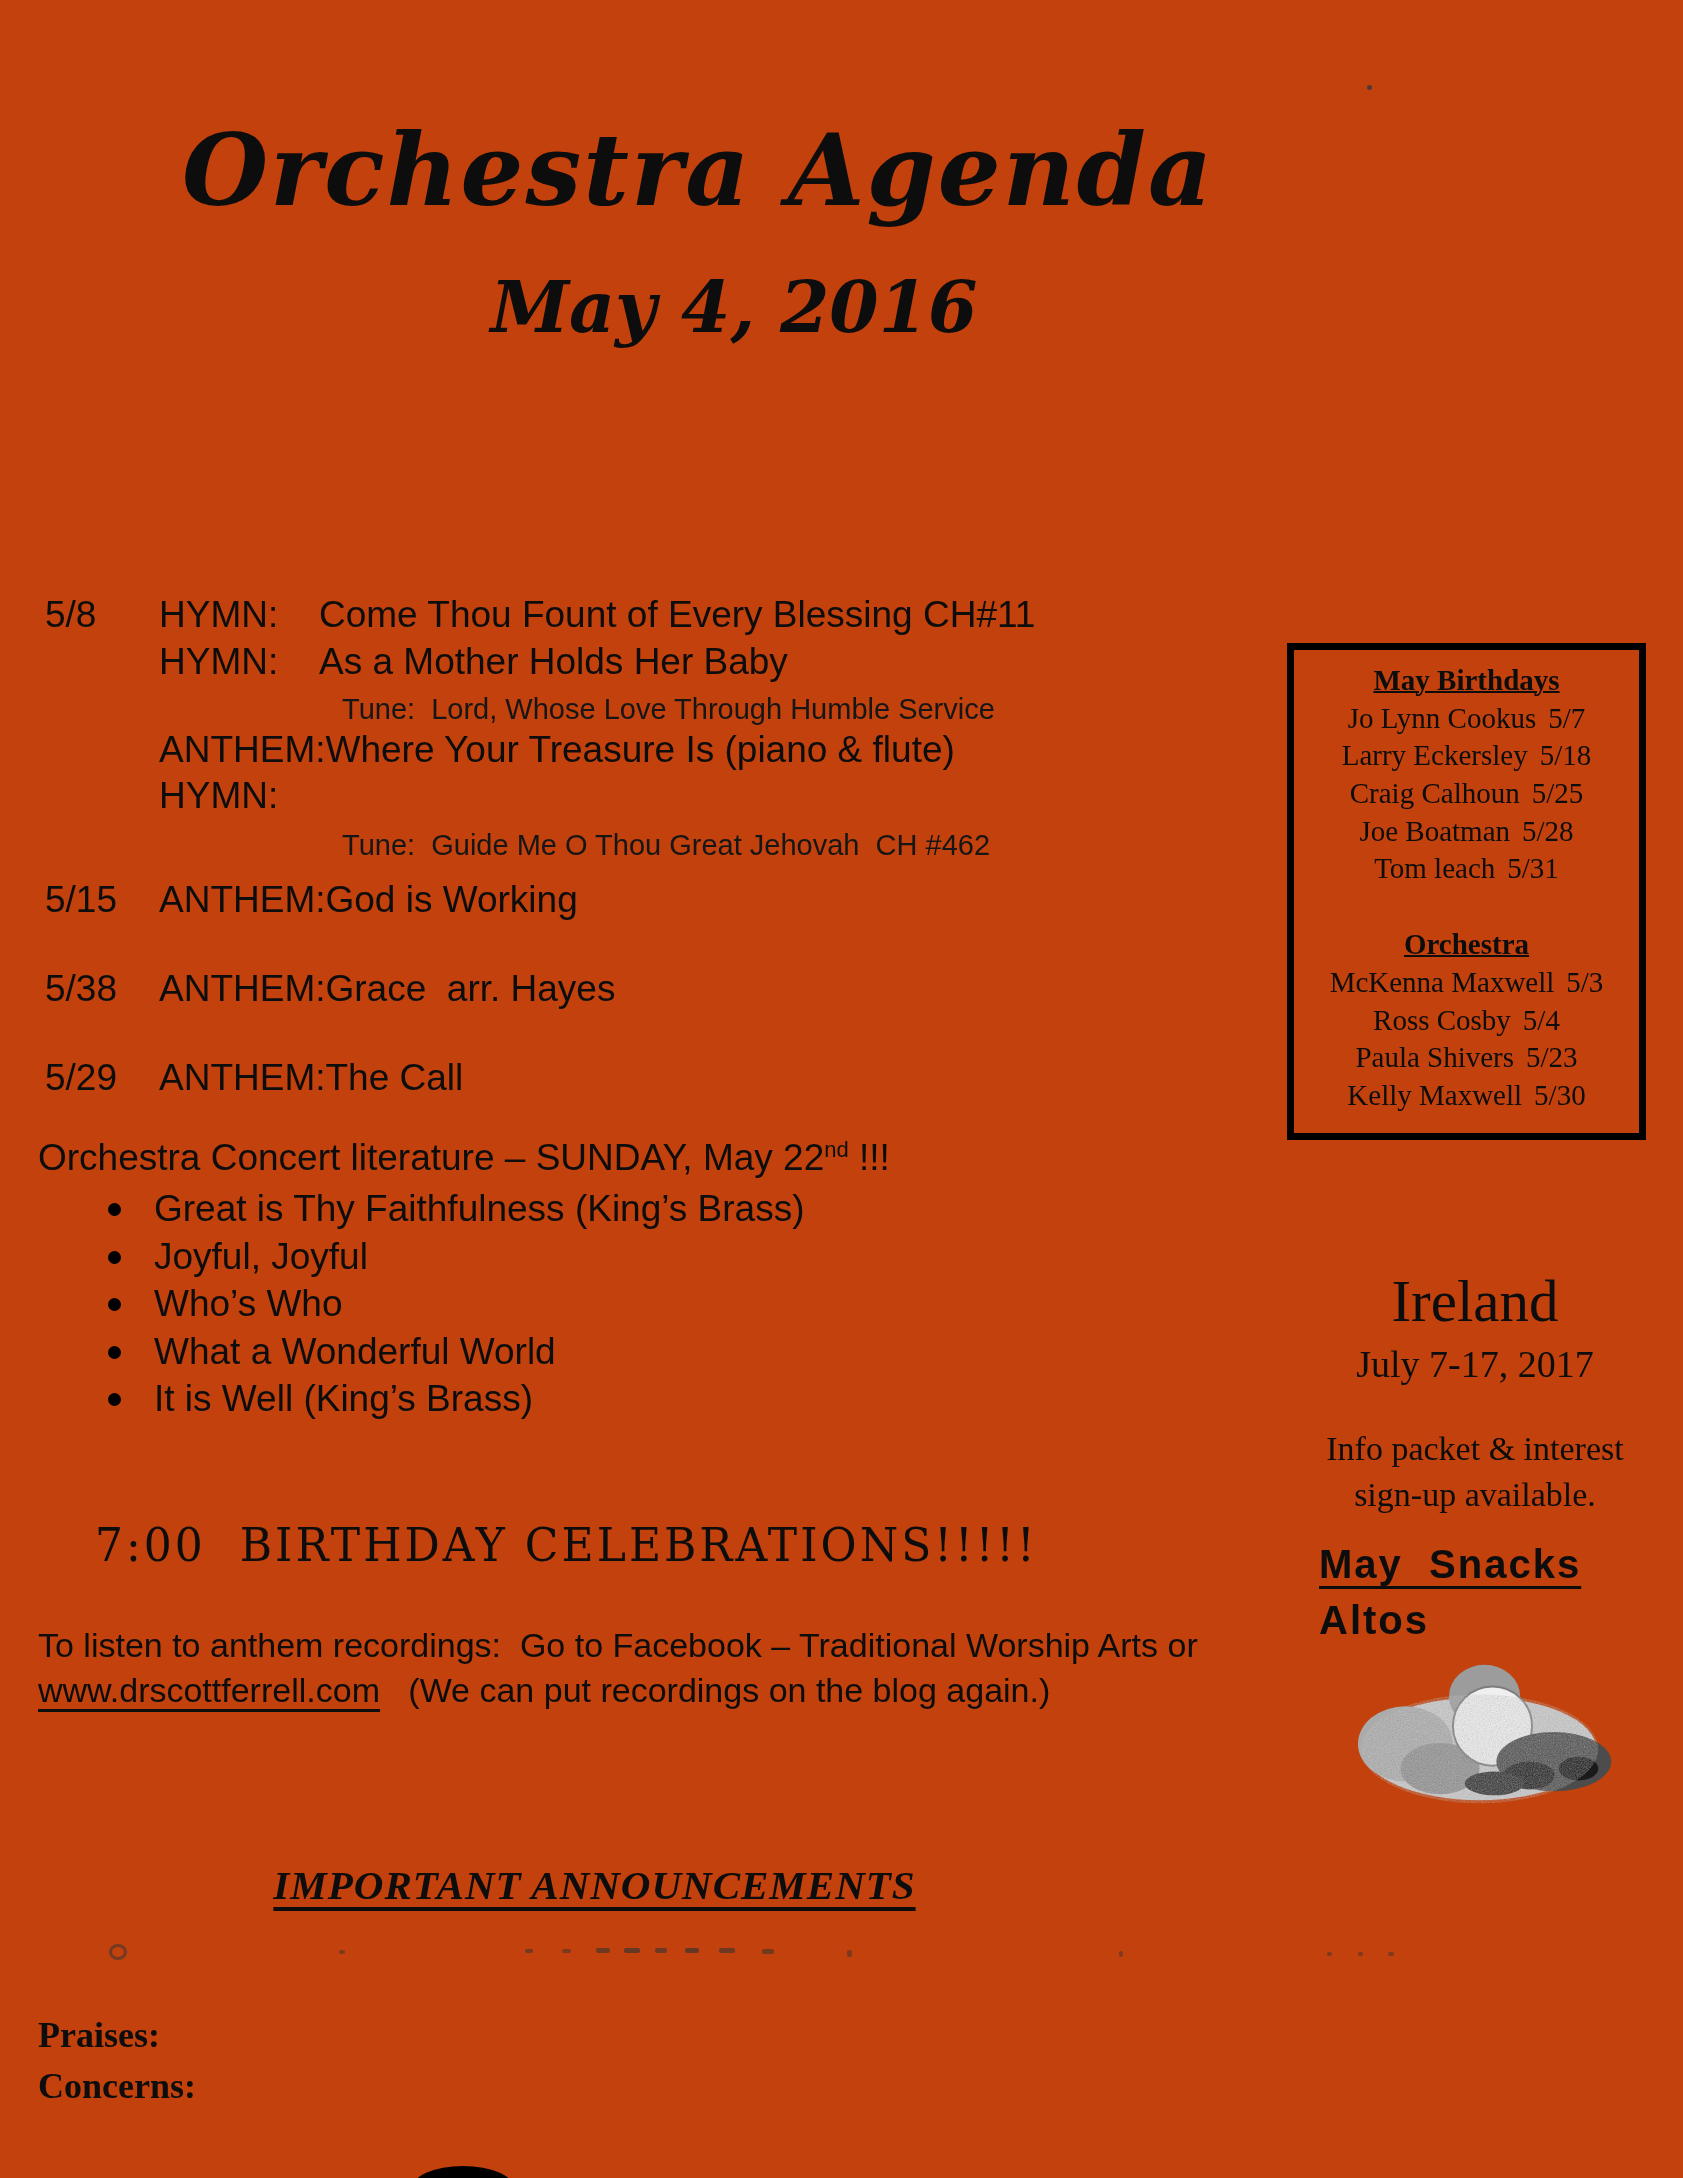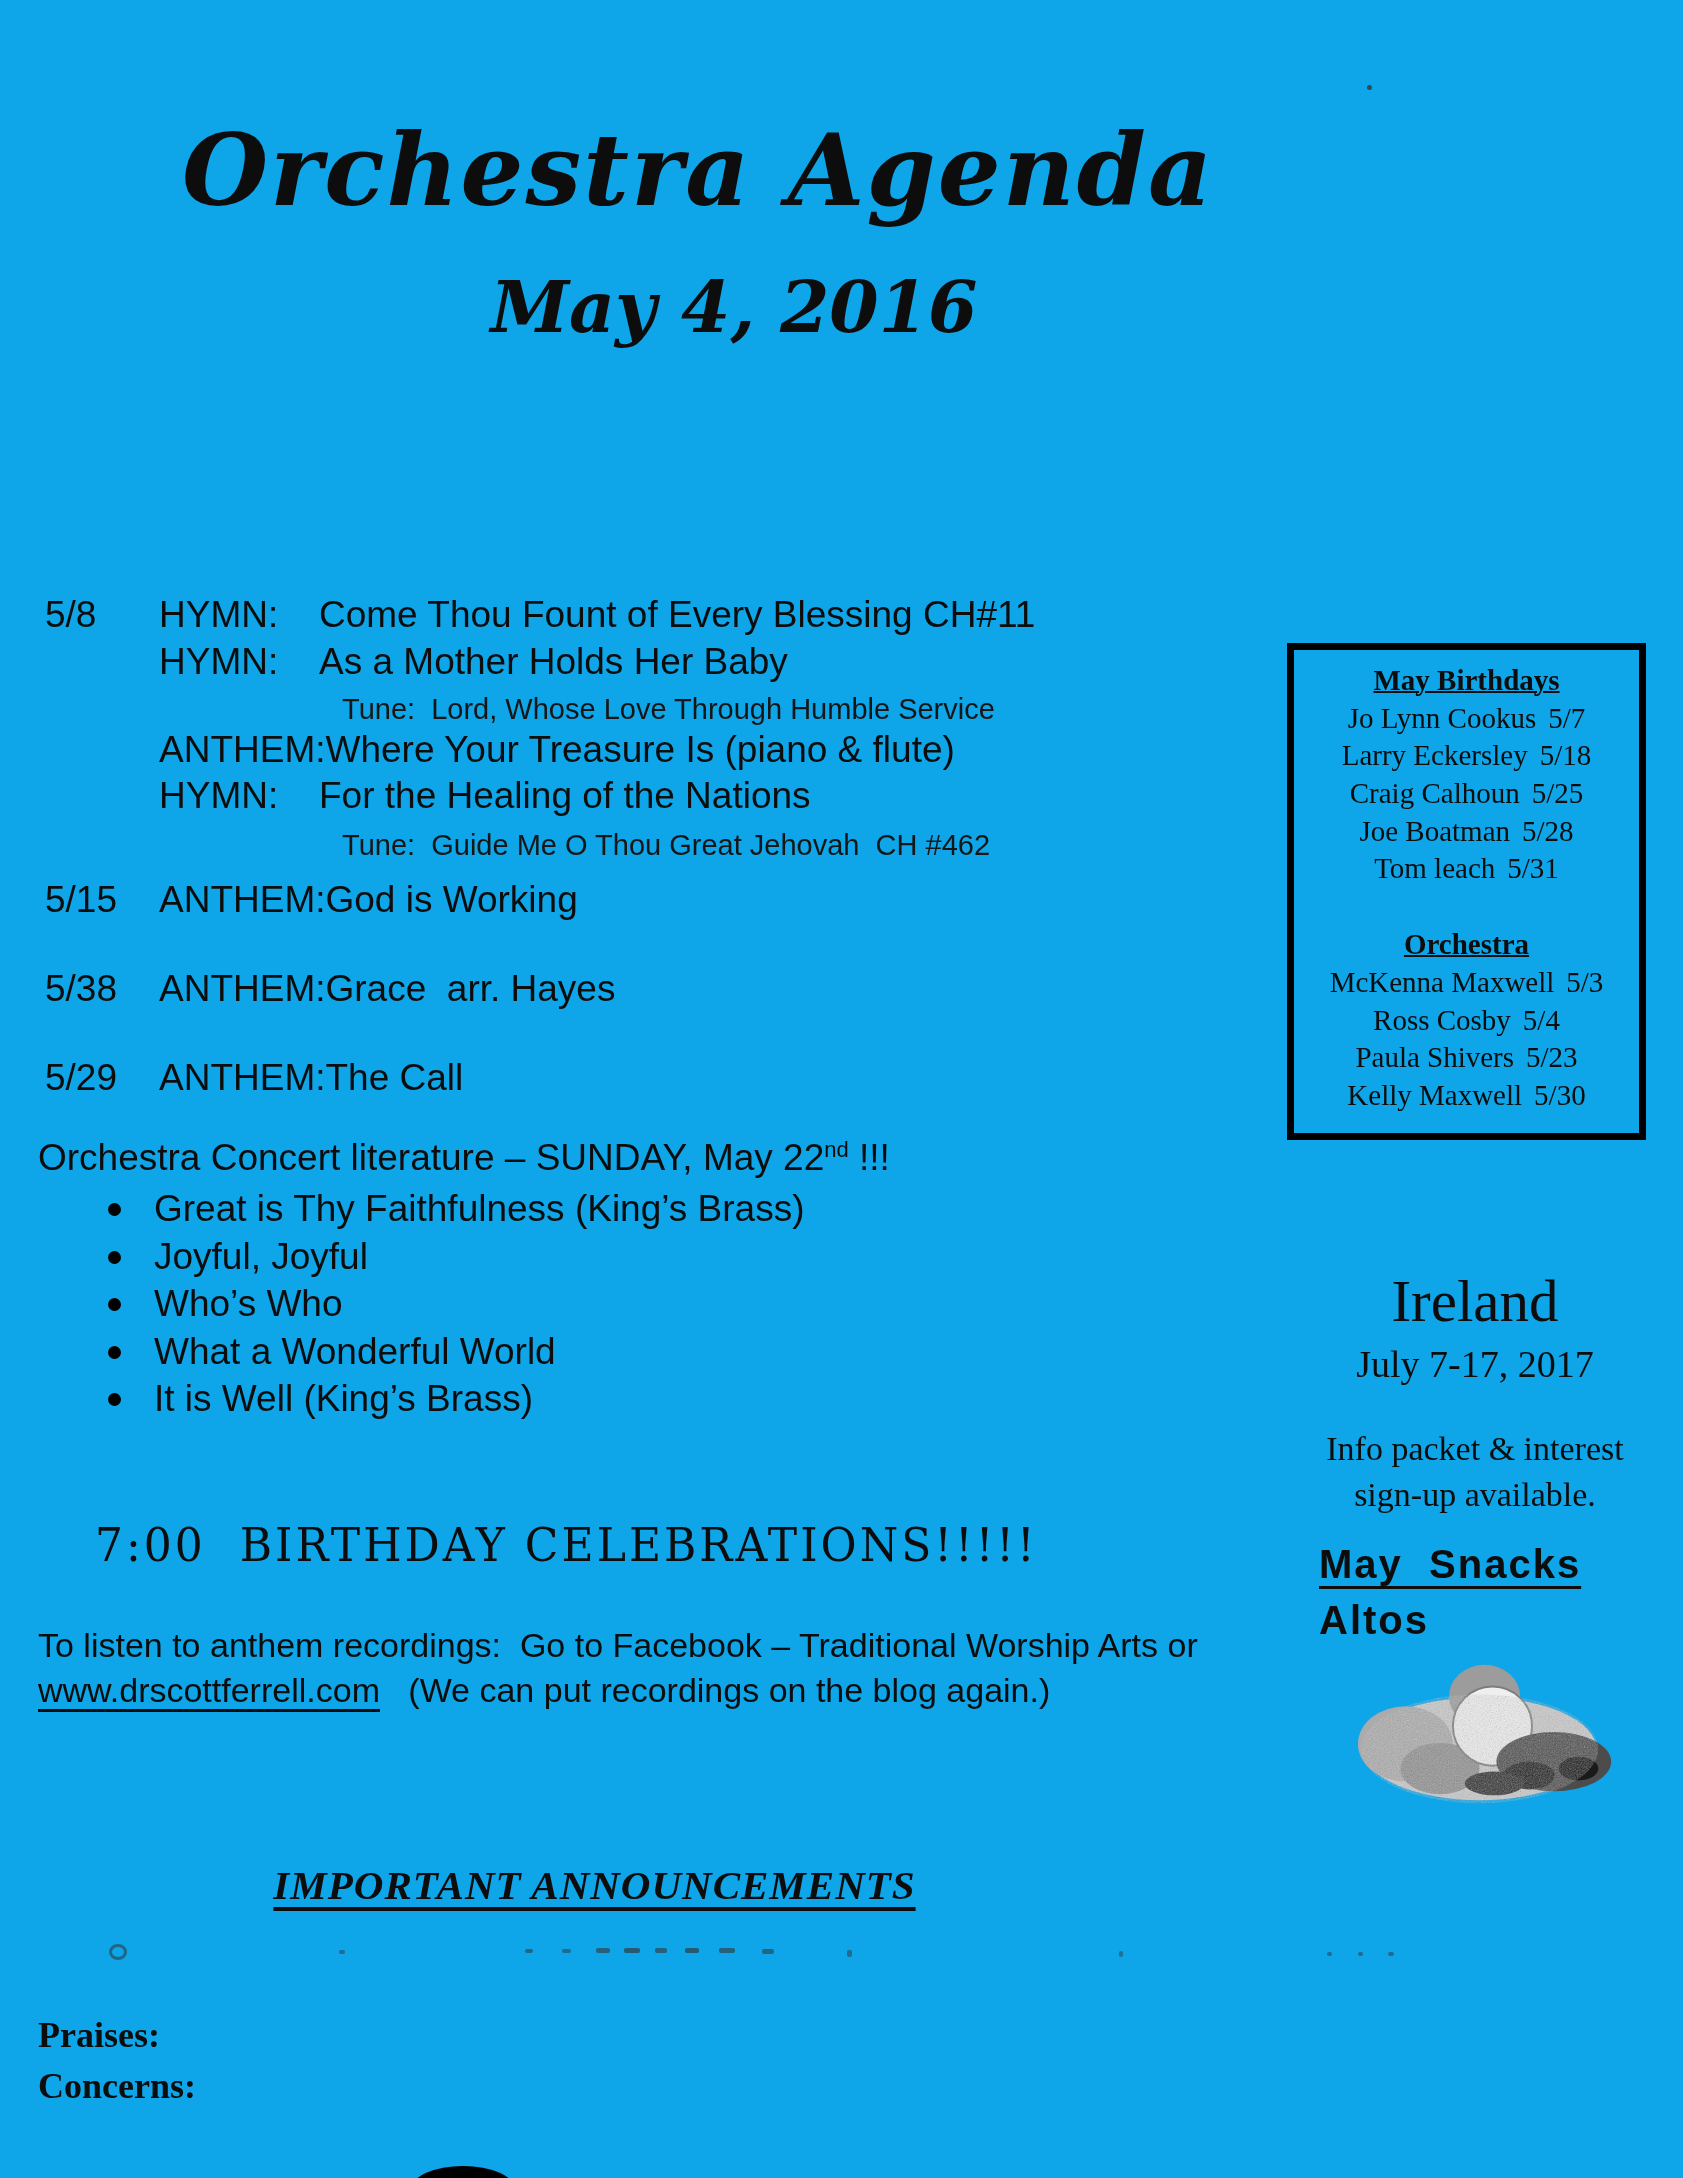--- a/index.html
+++ b/index.html
@@ -1,19 +1,19 @@
 <!DOCTYPE html>
 <html><head>
 <meta charset="utf-8">
 <style>
   html,body{margin:0;padding:0;background:#e8e8e8;}
   .page{
     position:relative;
     width:1683px;height:2178px;
-    background:#0ea5e9;
+    background:#c2410c;
     overflow:hidden;
     font-family:"Liberation Sans",sans-serif;
     color:#0d0d0d;
   }
   .abs{position:absolute;}
   .pre{white-space:pre-wrap;}
 
   
   .title{
     top:111px;left:0;width:1396px;text-align:center;
@@ -123,21 +123,20 @@
   </div>
   <div class="abs tune-row pre" style="top:694px">Tune:  Lord, Whose Love Through Humble Service</div>
   <div class="abs sch-row" style="top:729px">
     <span class="sch-date"></span>
     <span class="sch-type">ANTHEM:</span>
     <span class="sch-title">Where Your Treasure Is (piano &amp; flute)</span>
   </div>
   <div class="abs sch-row" style="top:775px">
     <span class="sch-date"></span>
     <span class="sch-type">HYMN:</span>
-    <span class="sch-title">For the Healing of the Nations</span>
   </div>
   <div class="abs tune-row pre" style="top:830px">Tune:  Guide Me O Thou Great Jehovah  CH #462</div>
   <div class="abs sch-row" style="top:879px">
     <span class="sch-date">5/15</span>
     <span class="sch-type">ANTHEM:</span>
     <span class="sch-title">God is Working</span>
   </div>
   <div class="abs sch-row" style="top:968px">
     <span class="sch-date">5/38</span>
     <span class="sch-type">ANTHEM:</span>

